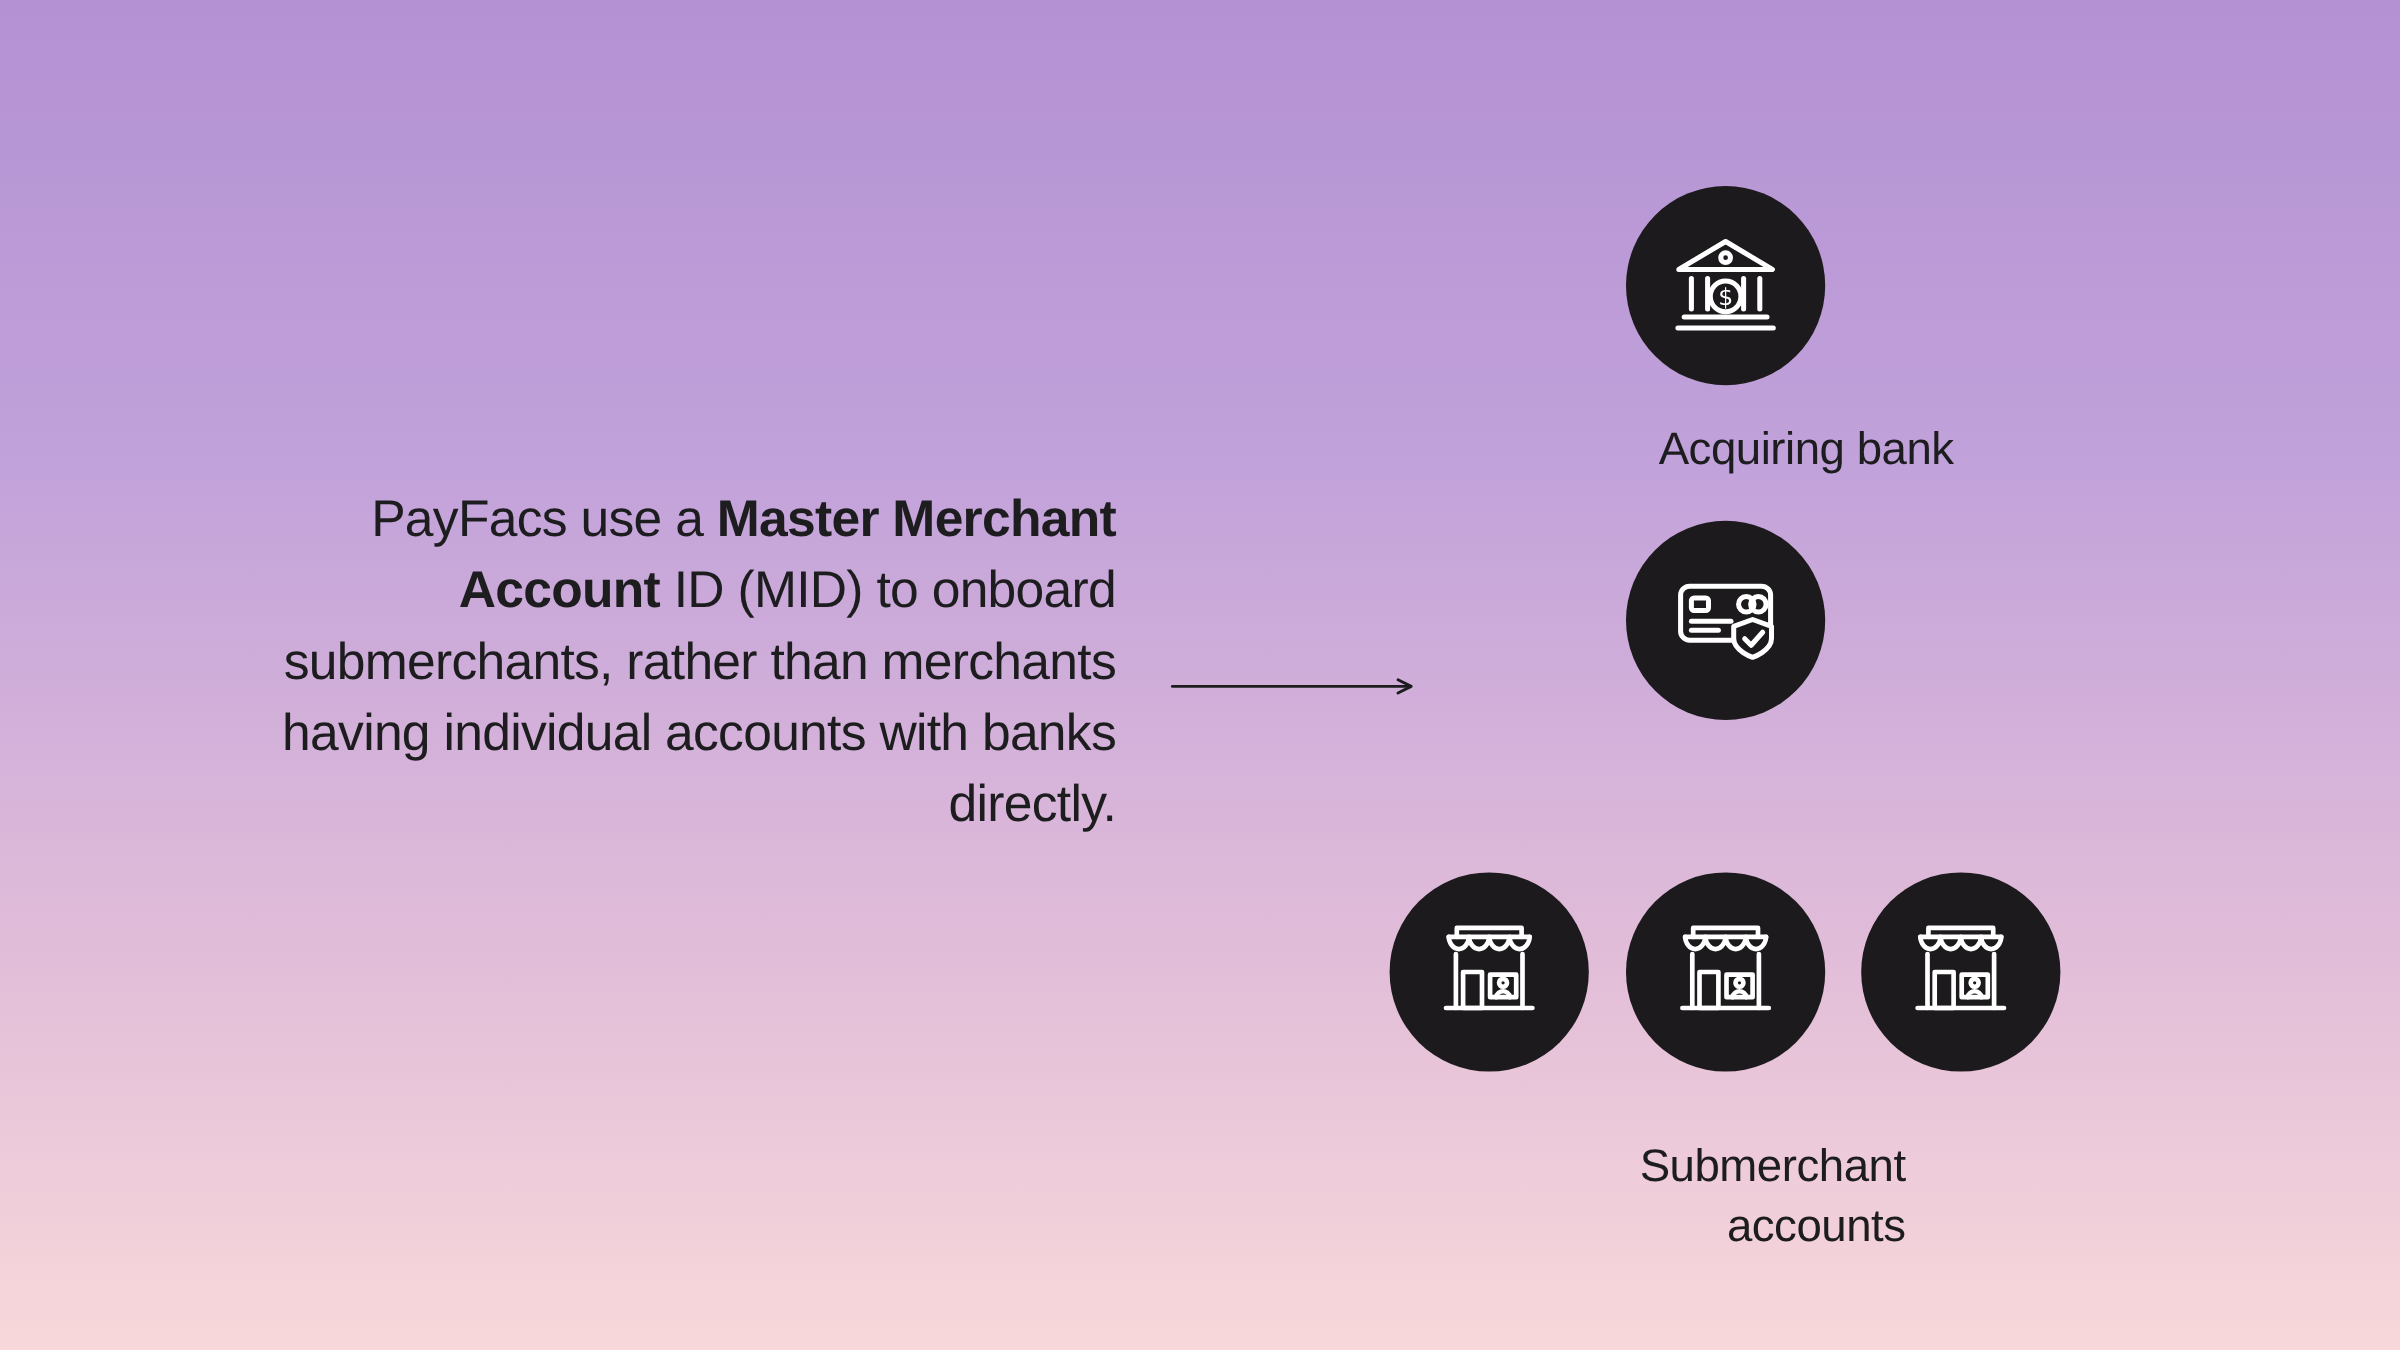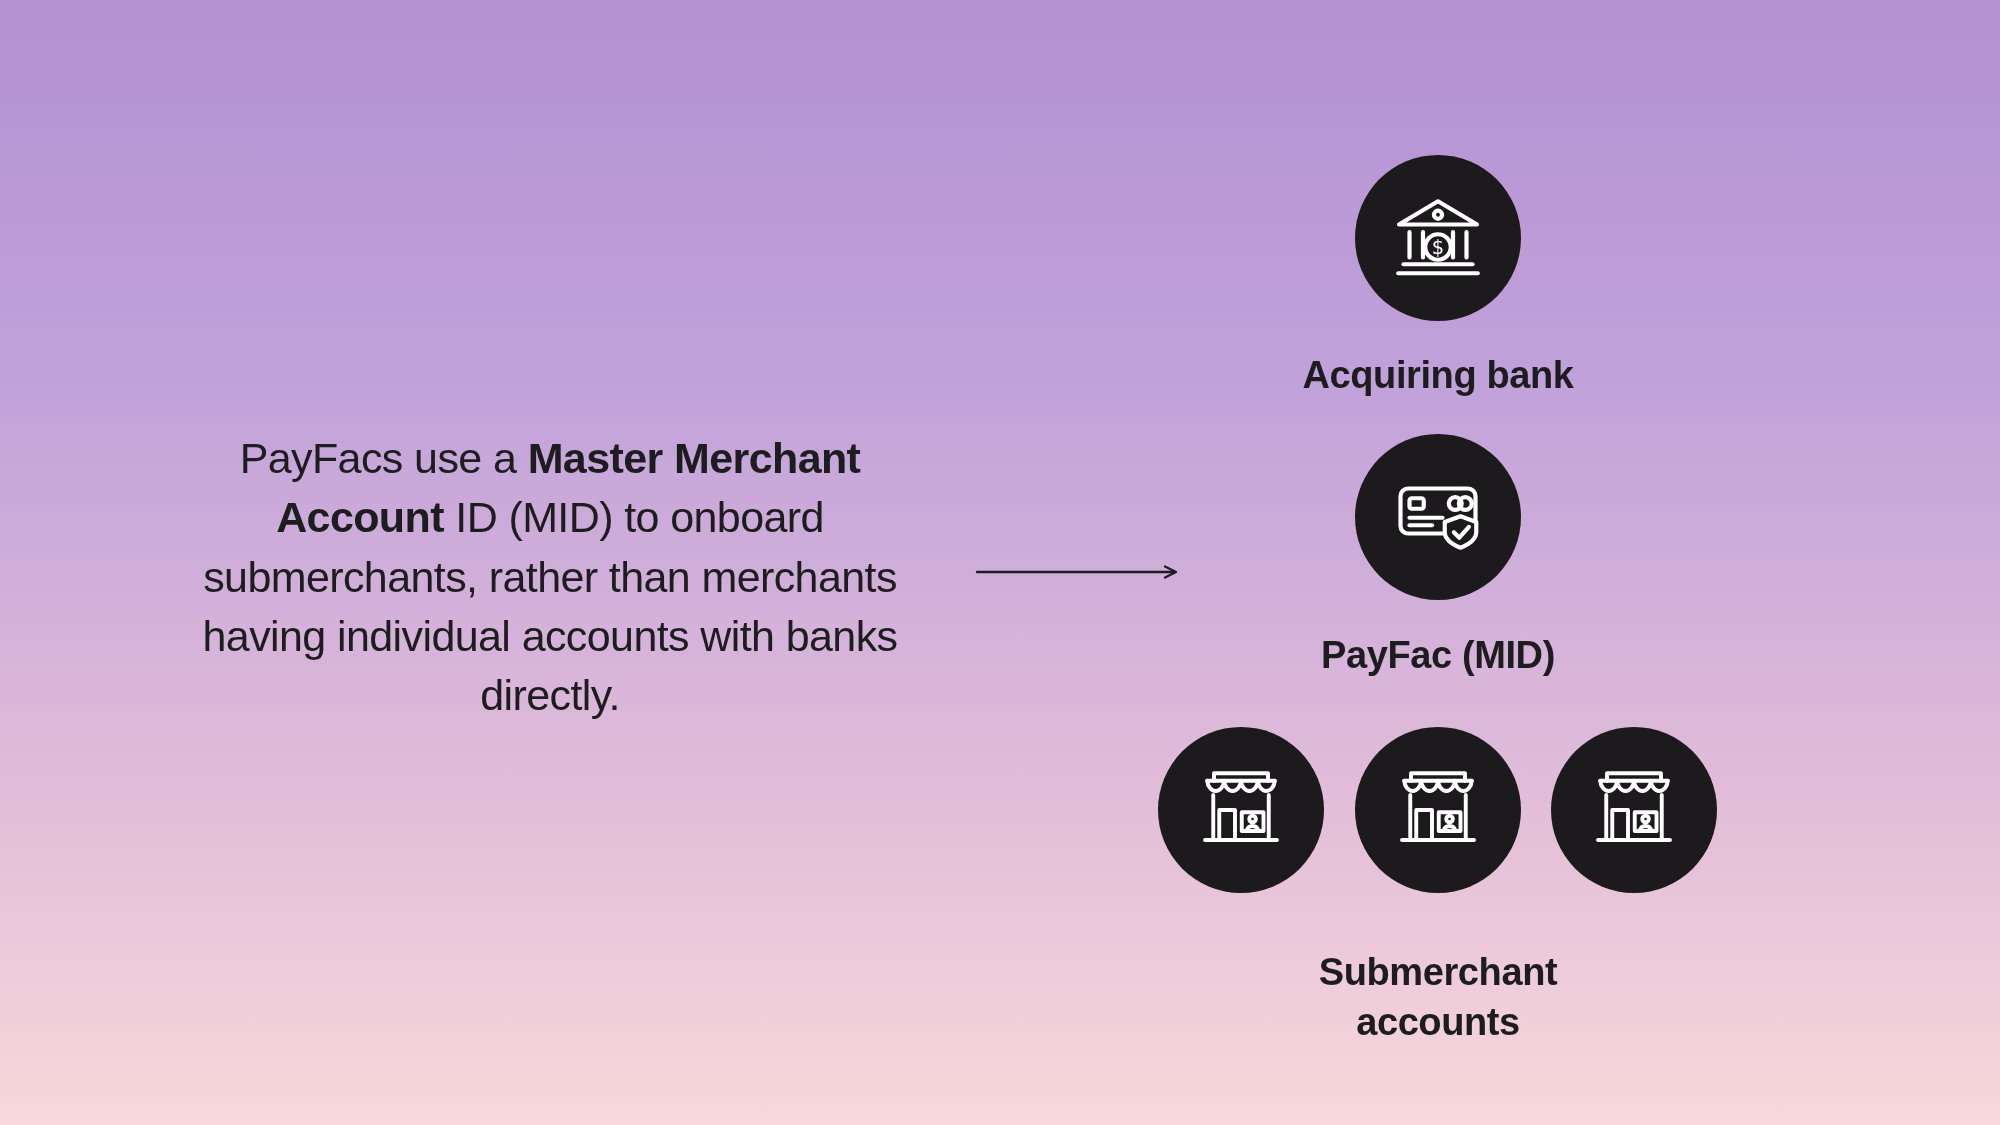--- a/index.html
+++ b/index.html
@@ -12,23 +12,23 @@
     position: relative;
     width: 2000px;
     height: 1125px;
     overflow: hidden;
     background: linear-gradient(180deg, #b391d3 0%, #c2a2da 35%, #e3bed9 72%, #f8d8da 100%);
     color: #1d1d1f;
   }
   .text-block {
     position: absolute;
     left: 170px;
-    top: 429px;
+    top: 404px;
     width: 760px;
-    text-align: center;
+    text-align: right;
     font-size: 43px;
     line-height: 1.38;
     font-weight: 500;
     letter-spacing: -0.6px;
     color: #1d1d1f;
   }
   .text-block b { font-weight: 700; }
   .arrow {
     position: absolute;
     left: 975px;
@@ -47,23 +47,23 @@
     justify-content: center;
   }
   .circle svg.icon {
     width: 96px;
     height: 96px;
     display: block;
   }
   .node-label {
     position: absolute;
     width: 380px;
-    text-align: center;
+    text-align: right;
     font-size: 38px;
-    font-weight: 700;
+    font-weight: 400;
     letter-spacing: -0.4px;
     line-height: 1.32;
     color: #1d1d1f;
   }
   .circle-bank    { left: 1355px; top: 155px; }
   .label-bank     { left: 1248px; top: 350px; }
   .circle-payfac  { left: 1355px; top: 434px; }
   .label-payfac   { left: 1248px; top: 630px; }
   .circle-store-1 { left: 1158px; top: 727px; }
   .circle-store-2 { left: 1355px; top: 727px; }
@@ -137,21 +137,20 @@
         <use href="#icon-bank"></use>
       </svg>
   </div>
   <div class="node-label label-bank">Acquiring bank</div>
 
   <div class="circle circle-payfac">
     <svg class="icon">
         <use href="#icon-card"></use>
       </svg>
   </div>
-  <div class="node-label label-payfac">PayFac (MID)</div>
 
   <div class="circle circle-store-1">
     <svg class="icon">
         <use href="#icon-store"></use>
       </svg>
   </div>
   <div class="circle circle-store-2">
     <svg class="icon">
         <use href="#icon-store"></use>
       </svg>

